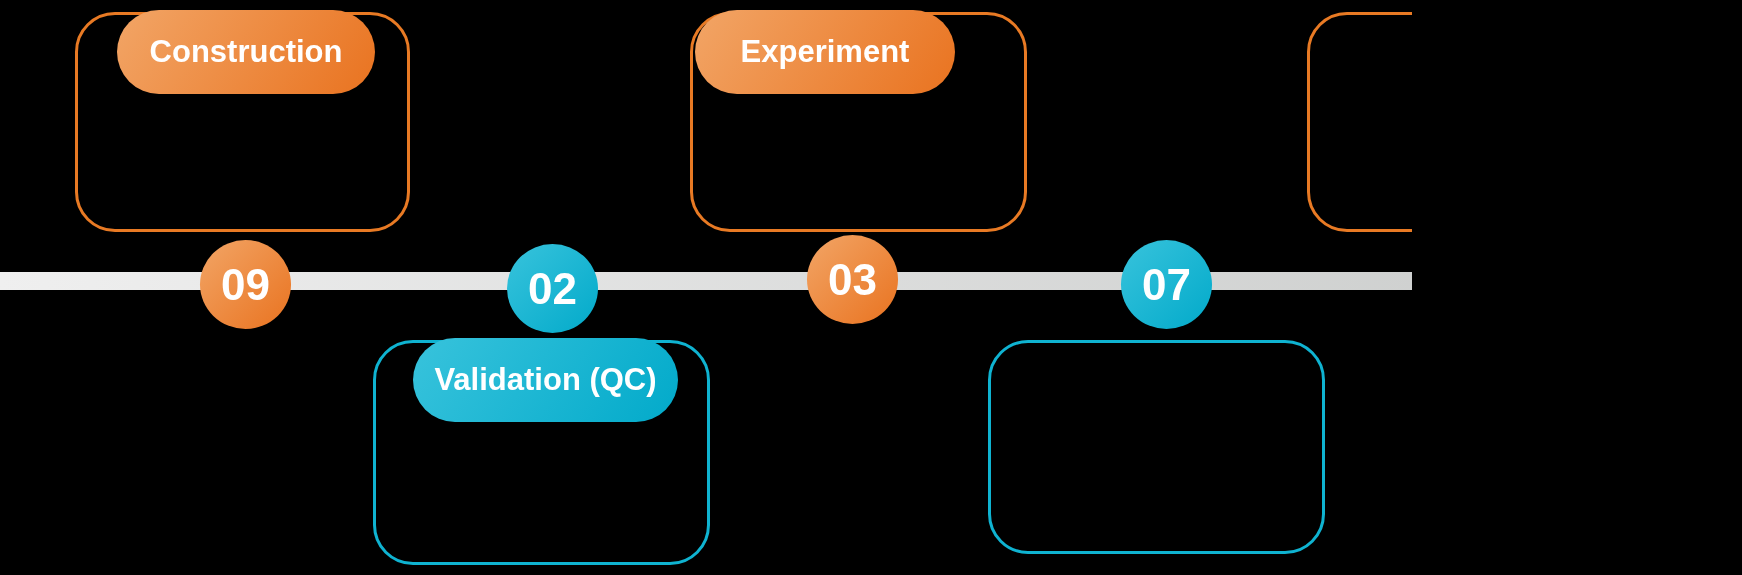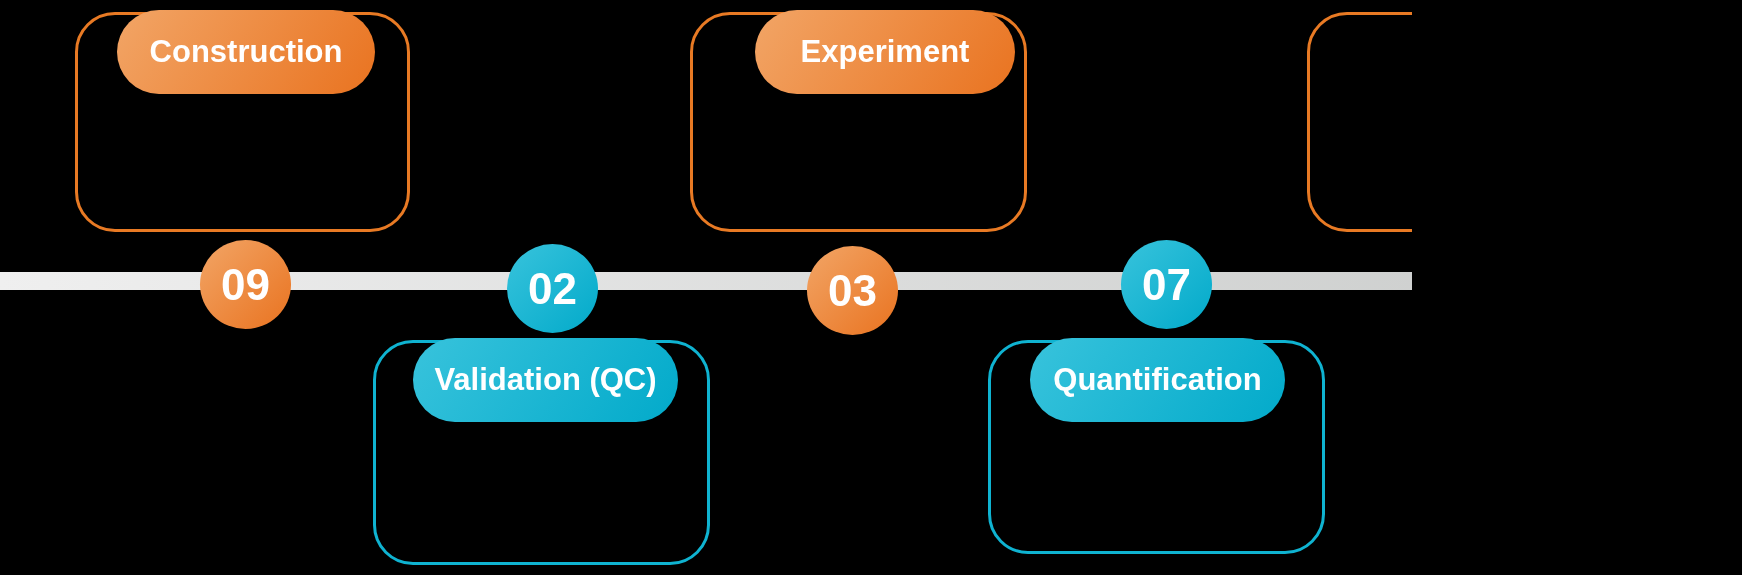--- a/index.html
+++ b/index.html
@@ -72,31 +72,28 @@
 
   <div class="card cyan" style="left:373px;top:340px;width:337px;height:225px"></div>
   <div class="pill cyan" style="left:413px;top:338px;width:265px">
     <span>Validation (QC)</span>
   </div>
   <div class="circle cyan" style="left:507px;top:244px">
     <span>02</span>
   </div>
 
   <div class="card orange" style="left:690px;top:12px;width:337px;height:220px"></div>
-  <div class="pill orange" style="left:755px;top:10px;width:260px">
+  <div class="pill orange" style="left:695px;top:10px;width:260px">
     <span>Experiment</span>
   </div>
-  <div class="circle orange" style="left:807px;top:246px">
+  <div class="circle orange" style="left:807px;top:235px">
     <span>03</span>
   </div>
 
   <div class="card cyan" style="left:988px;top:340px;width:337px;height:214px"></div>
-  <div class="pill cyan" style="left:1030px;top:338px;width:255px">
-    <span>Quantification</span>
-  </div>
   <div class="circle cyan" style="left:1121px;top:240px">
     <span>07</span>
   </div>
 
   <div class="card orange" style="left:1307px;top:12px;width:333px;height:220px"></div>
   <div class="circle orange" style="left:1421px;top:240px">
     <span>01</span>
   </div>
 
 </div>

